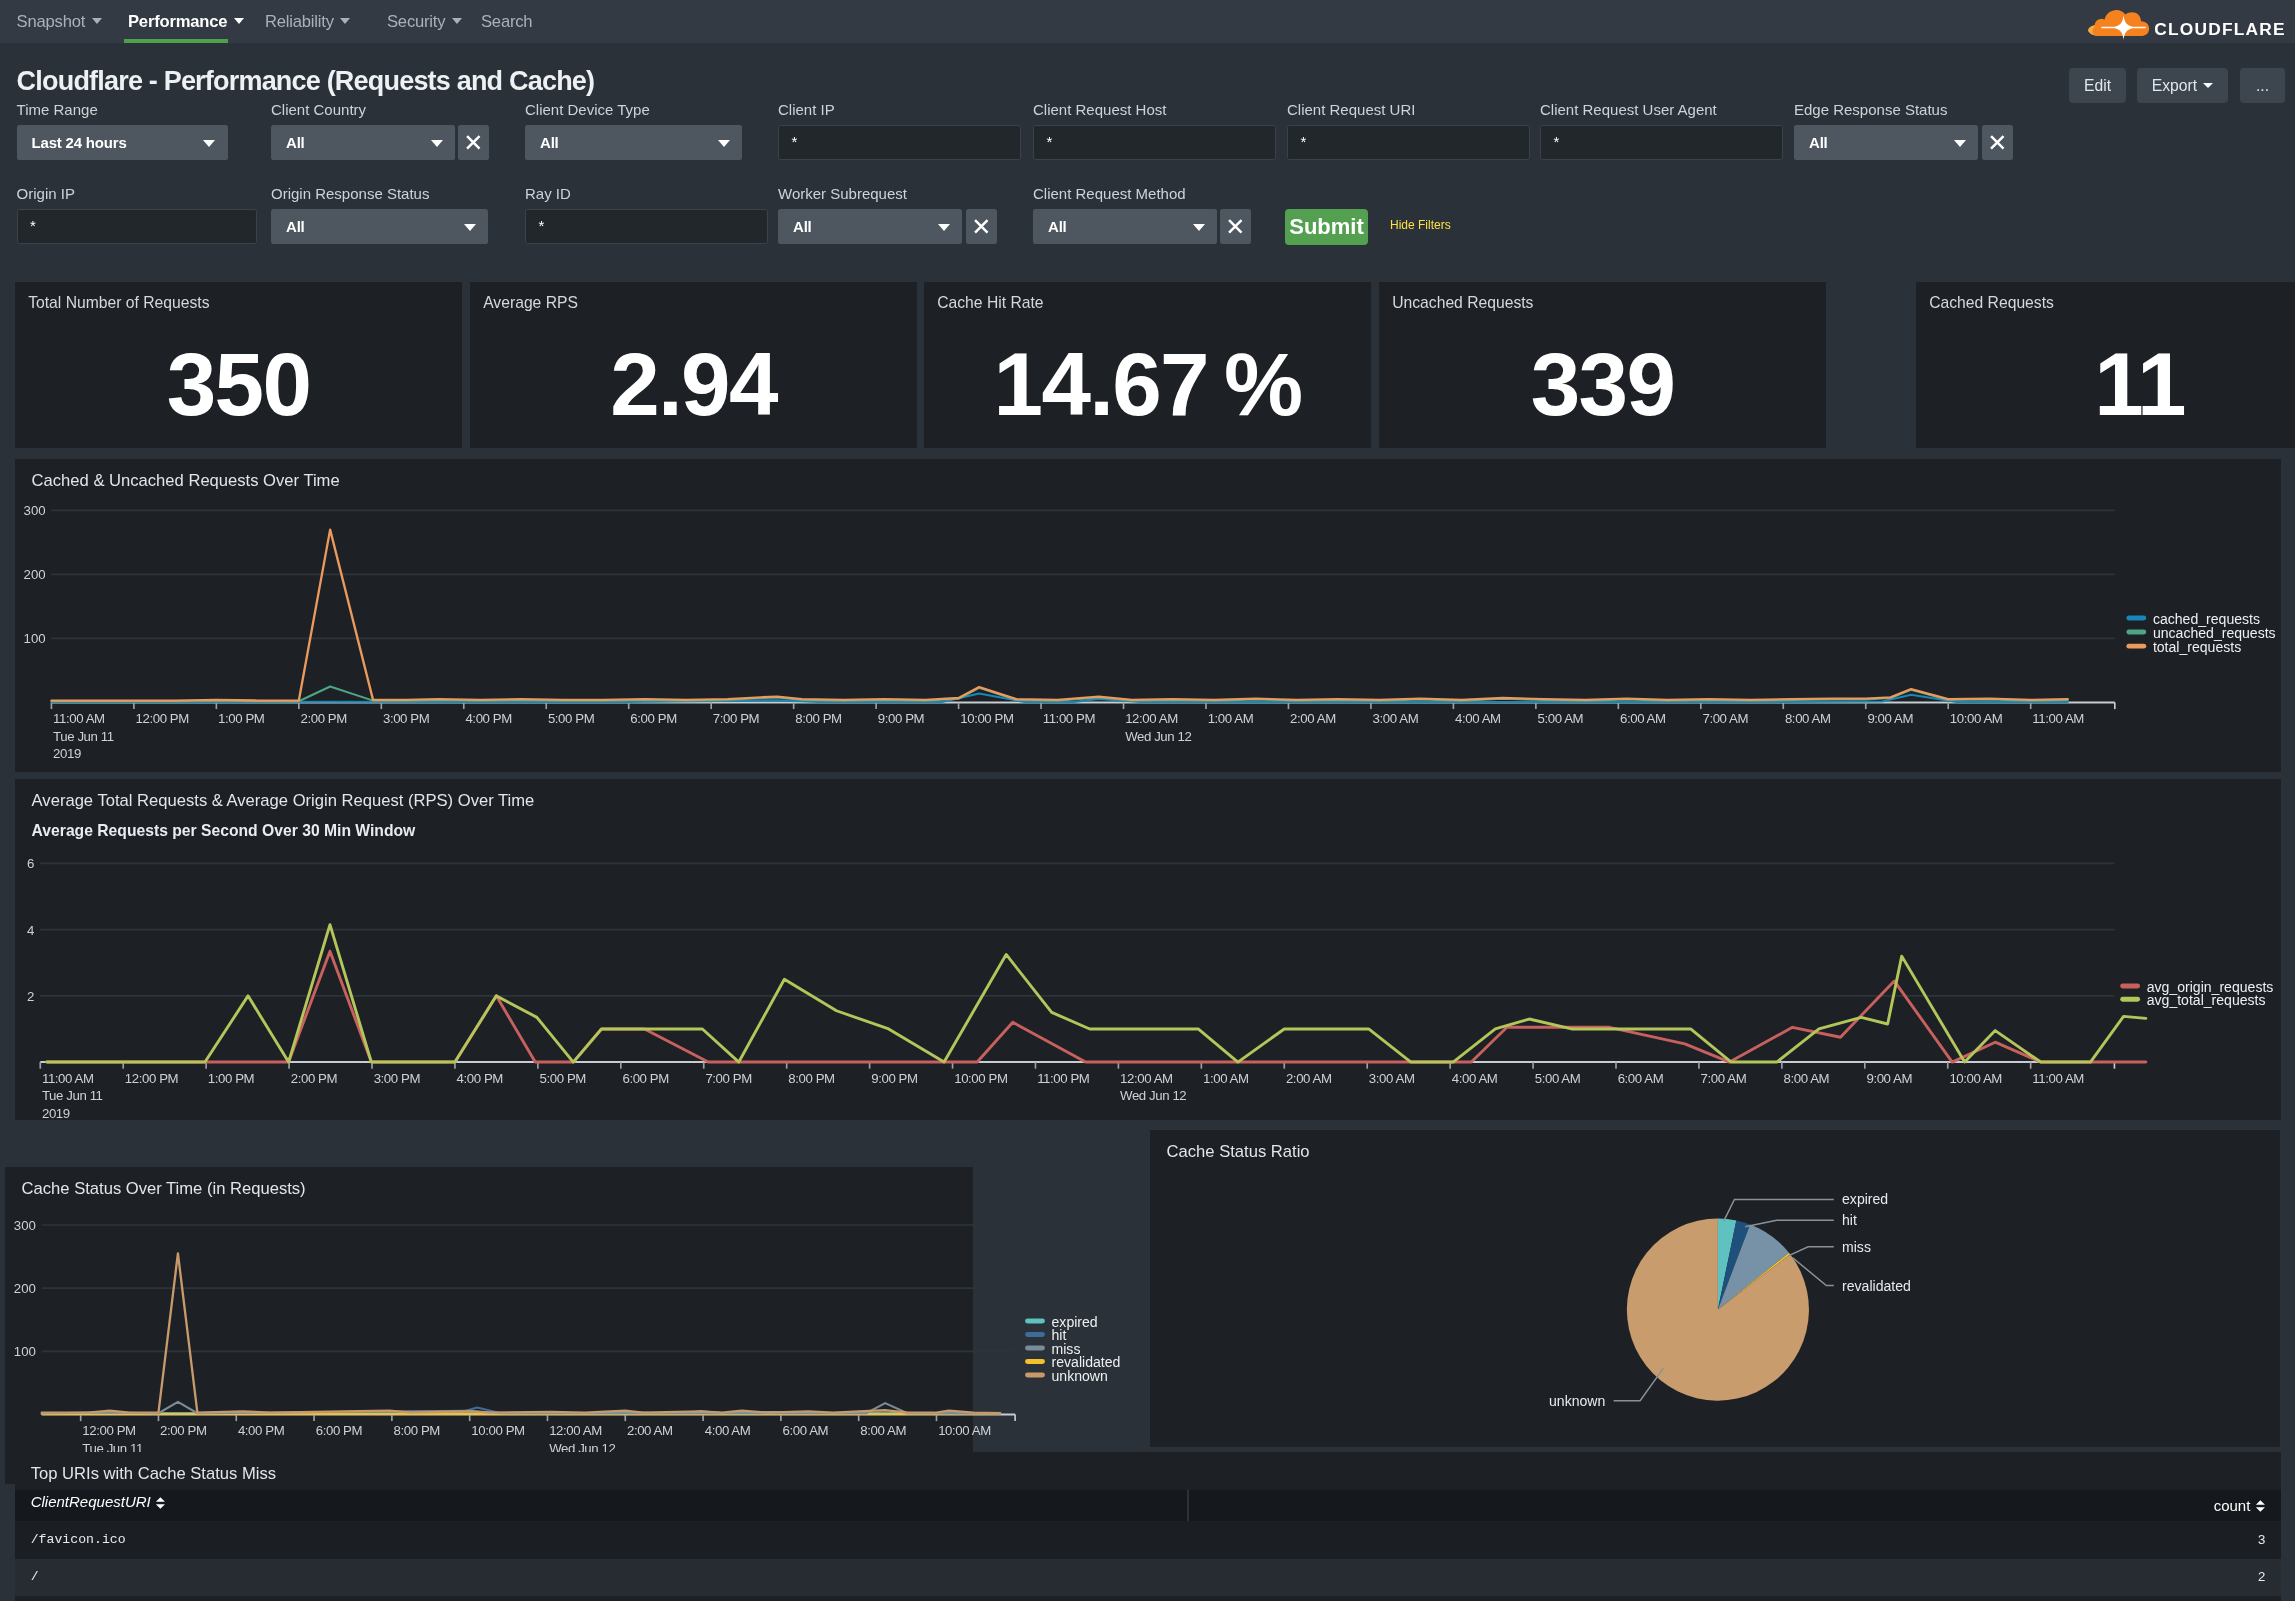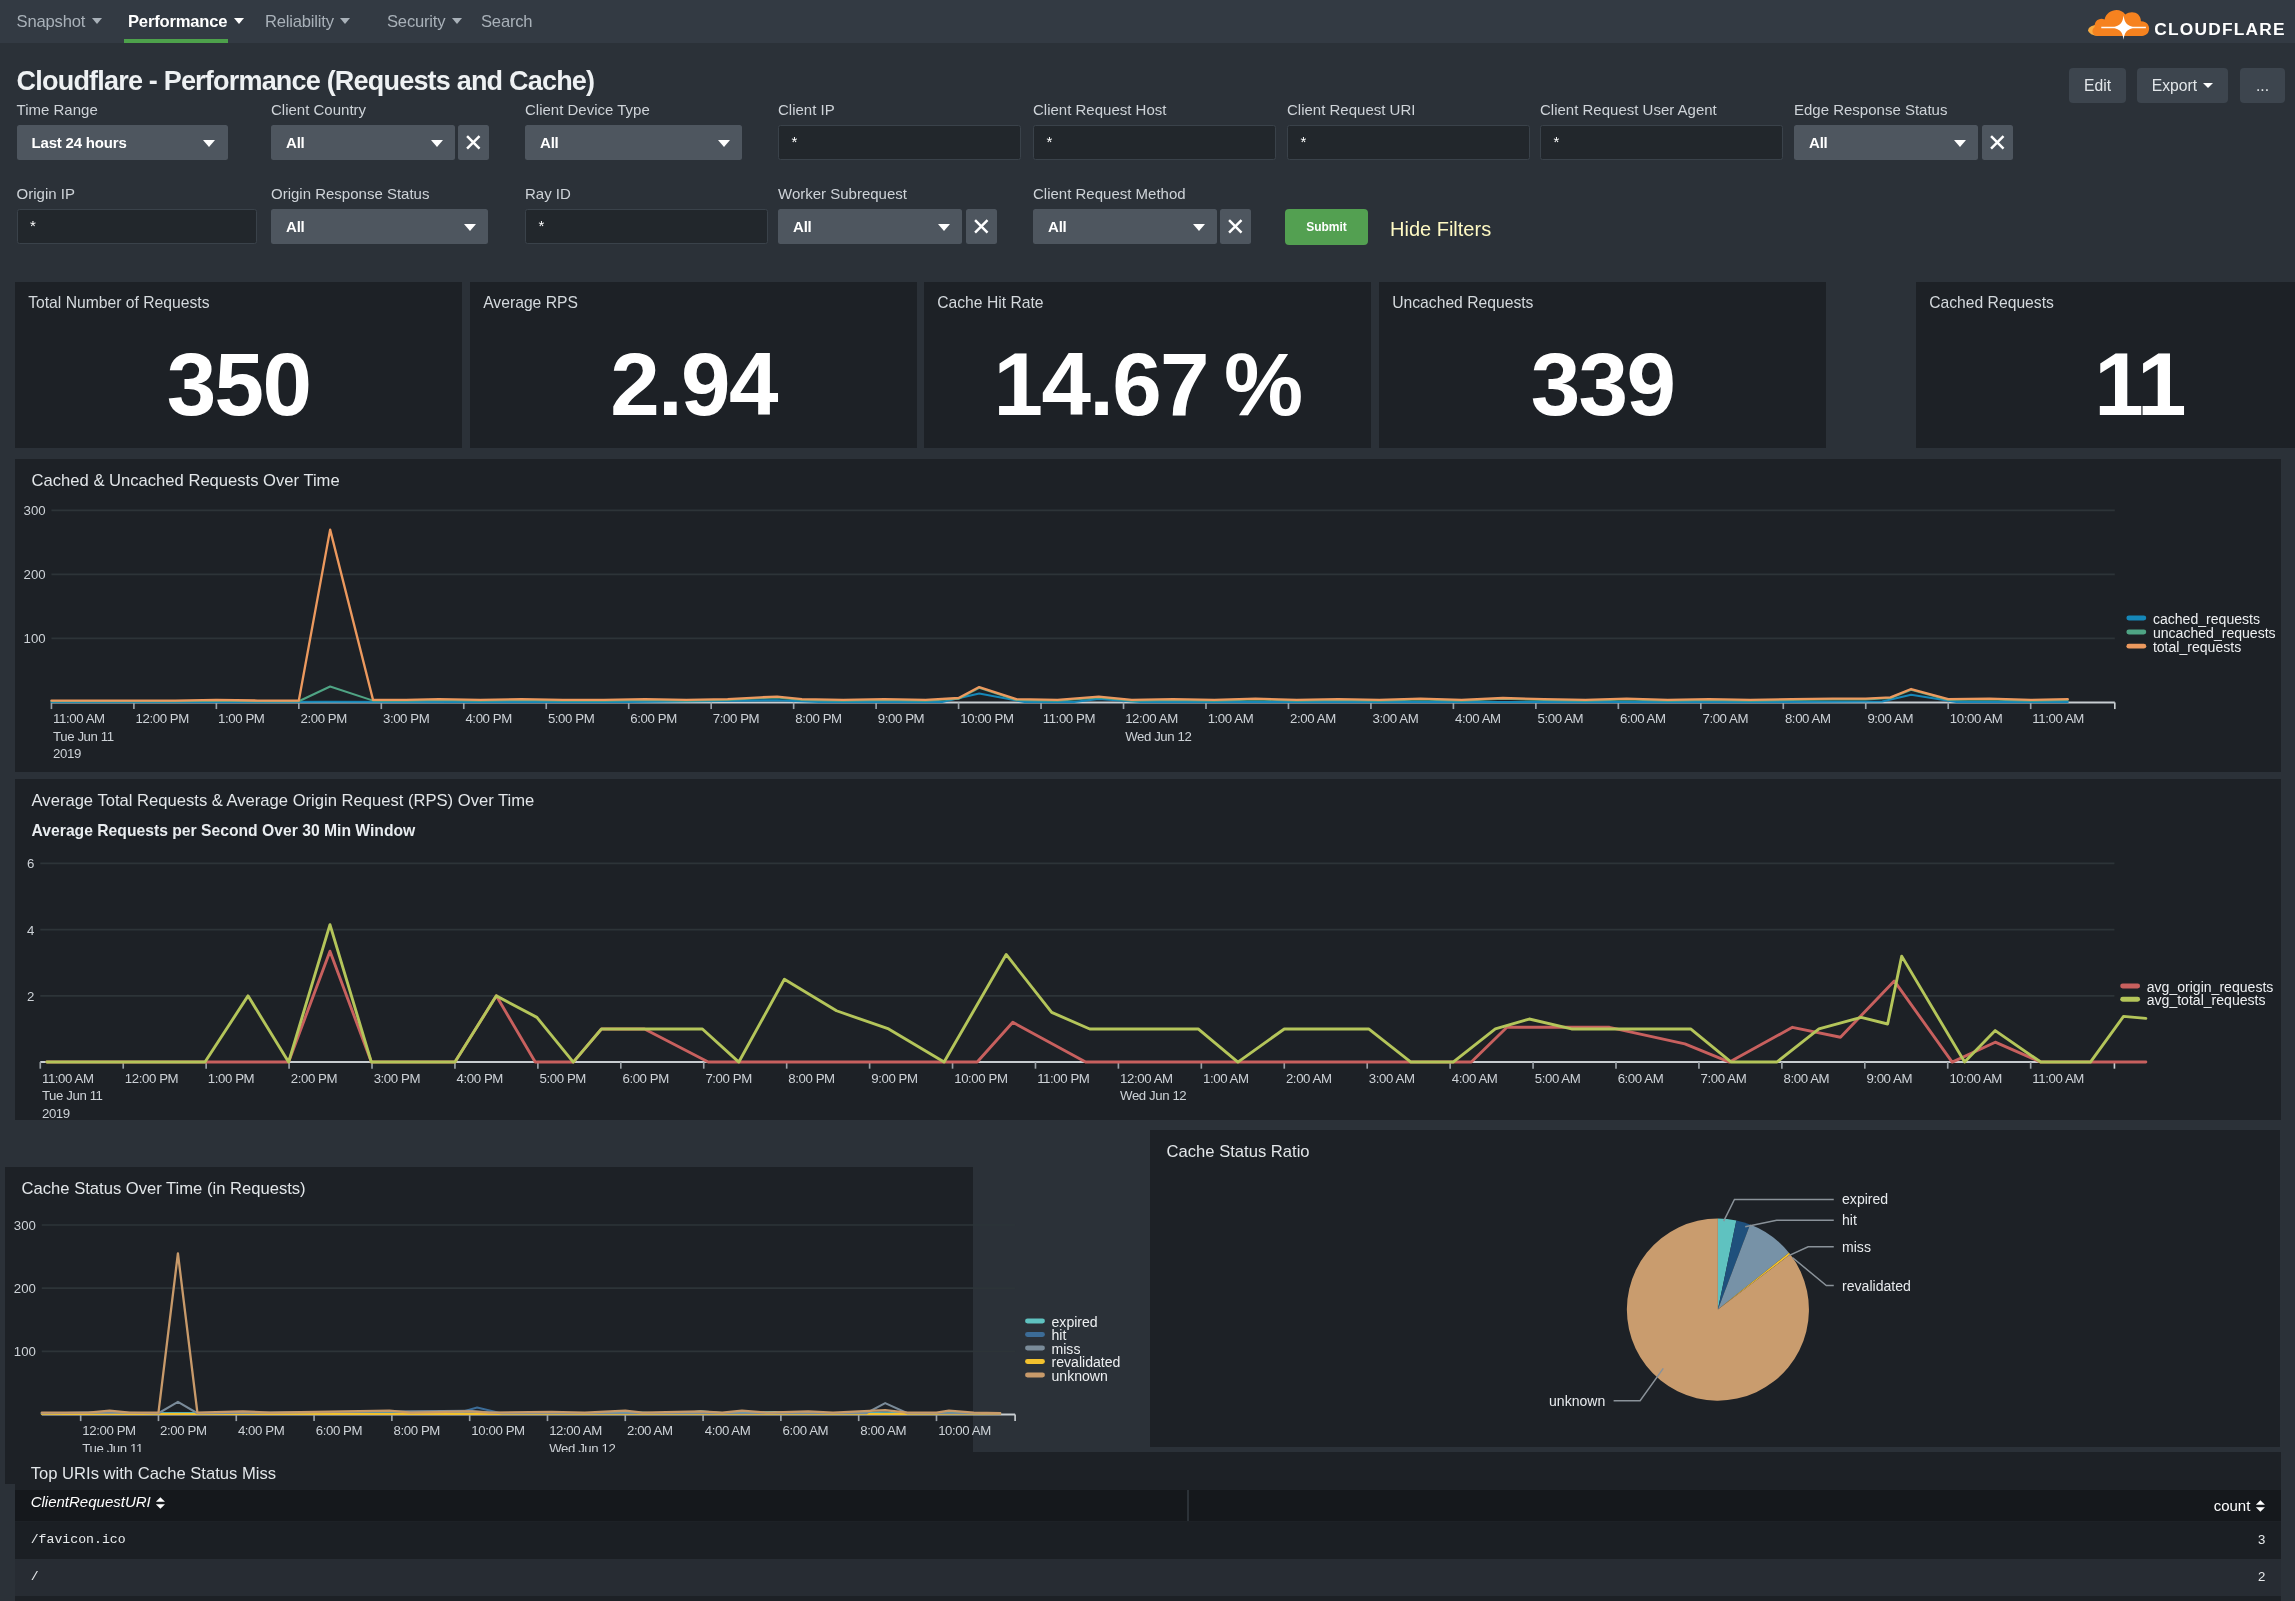--- a/index.html
+++ b/index.html
@@ -13,22 +13,22 @@
 .caret.w { border-top-color:#ffffff; }
 #navgreen { position:absolute; left:124px; top:39px; width:104px; height:4.1px; background:#4da14b; }
 #title { position:absolute; left:16.6px; top:66px; font-size:27px; letter-spacing:-0.8px; font-weight:700; color:#eef1f3; }
 .topbtn { position:absolute; top:68px; height:35px; background:#3d454e; border-radius:4.1px; color:#e3e7ea; font-size:15.7px; text-align:center; line-height:35px; }
 .flabel { position:absolute; font-size:15px; color:#ced3d8; height:18px; line-height:18px; }
 .dd { position:absolute; height:35px; background:#4e565f; border-radius:2.5px; color:#ffffff; font-size:15px; font-weight:700; letter-spacing:-0.2px; line-height:35px; padding-left:15px; }
 .dd .dc { position:absolute; right:12.4px; top:15px; width:0; height:0; border-left:6.6px solid transparent; border-right:6.6px solid transparent; border-top:7.5px solid #ffffff; }
 .xbtn { position:absolute; height:35px; width:31px; background:#4e565f; border-radius:2.5px; text-align:center; }
 .xbtn svg { margin-top:9px; }
 .tin { position:absolute; height:35px; background:#22272c; border:1.7px solid #3a424a; border-radius:2.5px; color:#ffffff; font-size:15px; line-height:31px; padding-left:12.4px; }
-#submit { position:absolute; left:1285px; top:209px; width:83px; height:36px; background:#53a051; border-radius:4.1px; color:#ffffff; font-size:12px; font-weight:700; text-align:center; line-height:36px; }
-#hidef { position:absolute; left:1390px; top:218px; font-size:20px; color:#fef9c3; }
+#submit { position:absolute; left:1285px; top:209px; width:83px; height:36px; background:#53a051; border-radius:4.1px; color:#ffffff; font-size:22px; font-weight:700; text-align:center; line-height:36px; }
+#hidef { position:absolute; left:1390px; top:218px; font-size:12px; color:#fde047; }
 .panel { position:absolute; background:#1d2126; }
 .statlabel { position:absolute; left:13.2px; top:11.6px; font-size:15.7px; color:#d4d9dd; }
 .statnum { position:absolute; left:0; right:0; top:340px; text-align:center; font-size:89px; letter-spacing:-1.7px; font-weight:700; color:#ffffff; line-height:91px; }
 .ptitle { position:absolute; left:16.6px; top:11.6px; font-size:16.6px; color:#e2e6e9; }
 .th { position:absolute; background:#15181c; color:#ffffff; font-size:15px; }
 .trow { position:absolute; font-size:13.2px; color:#e8ebed; font-family:"Liberation Mono", monospace; }
 </style>
 </head>
 <body>
 <div id="page">

